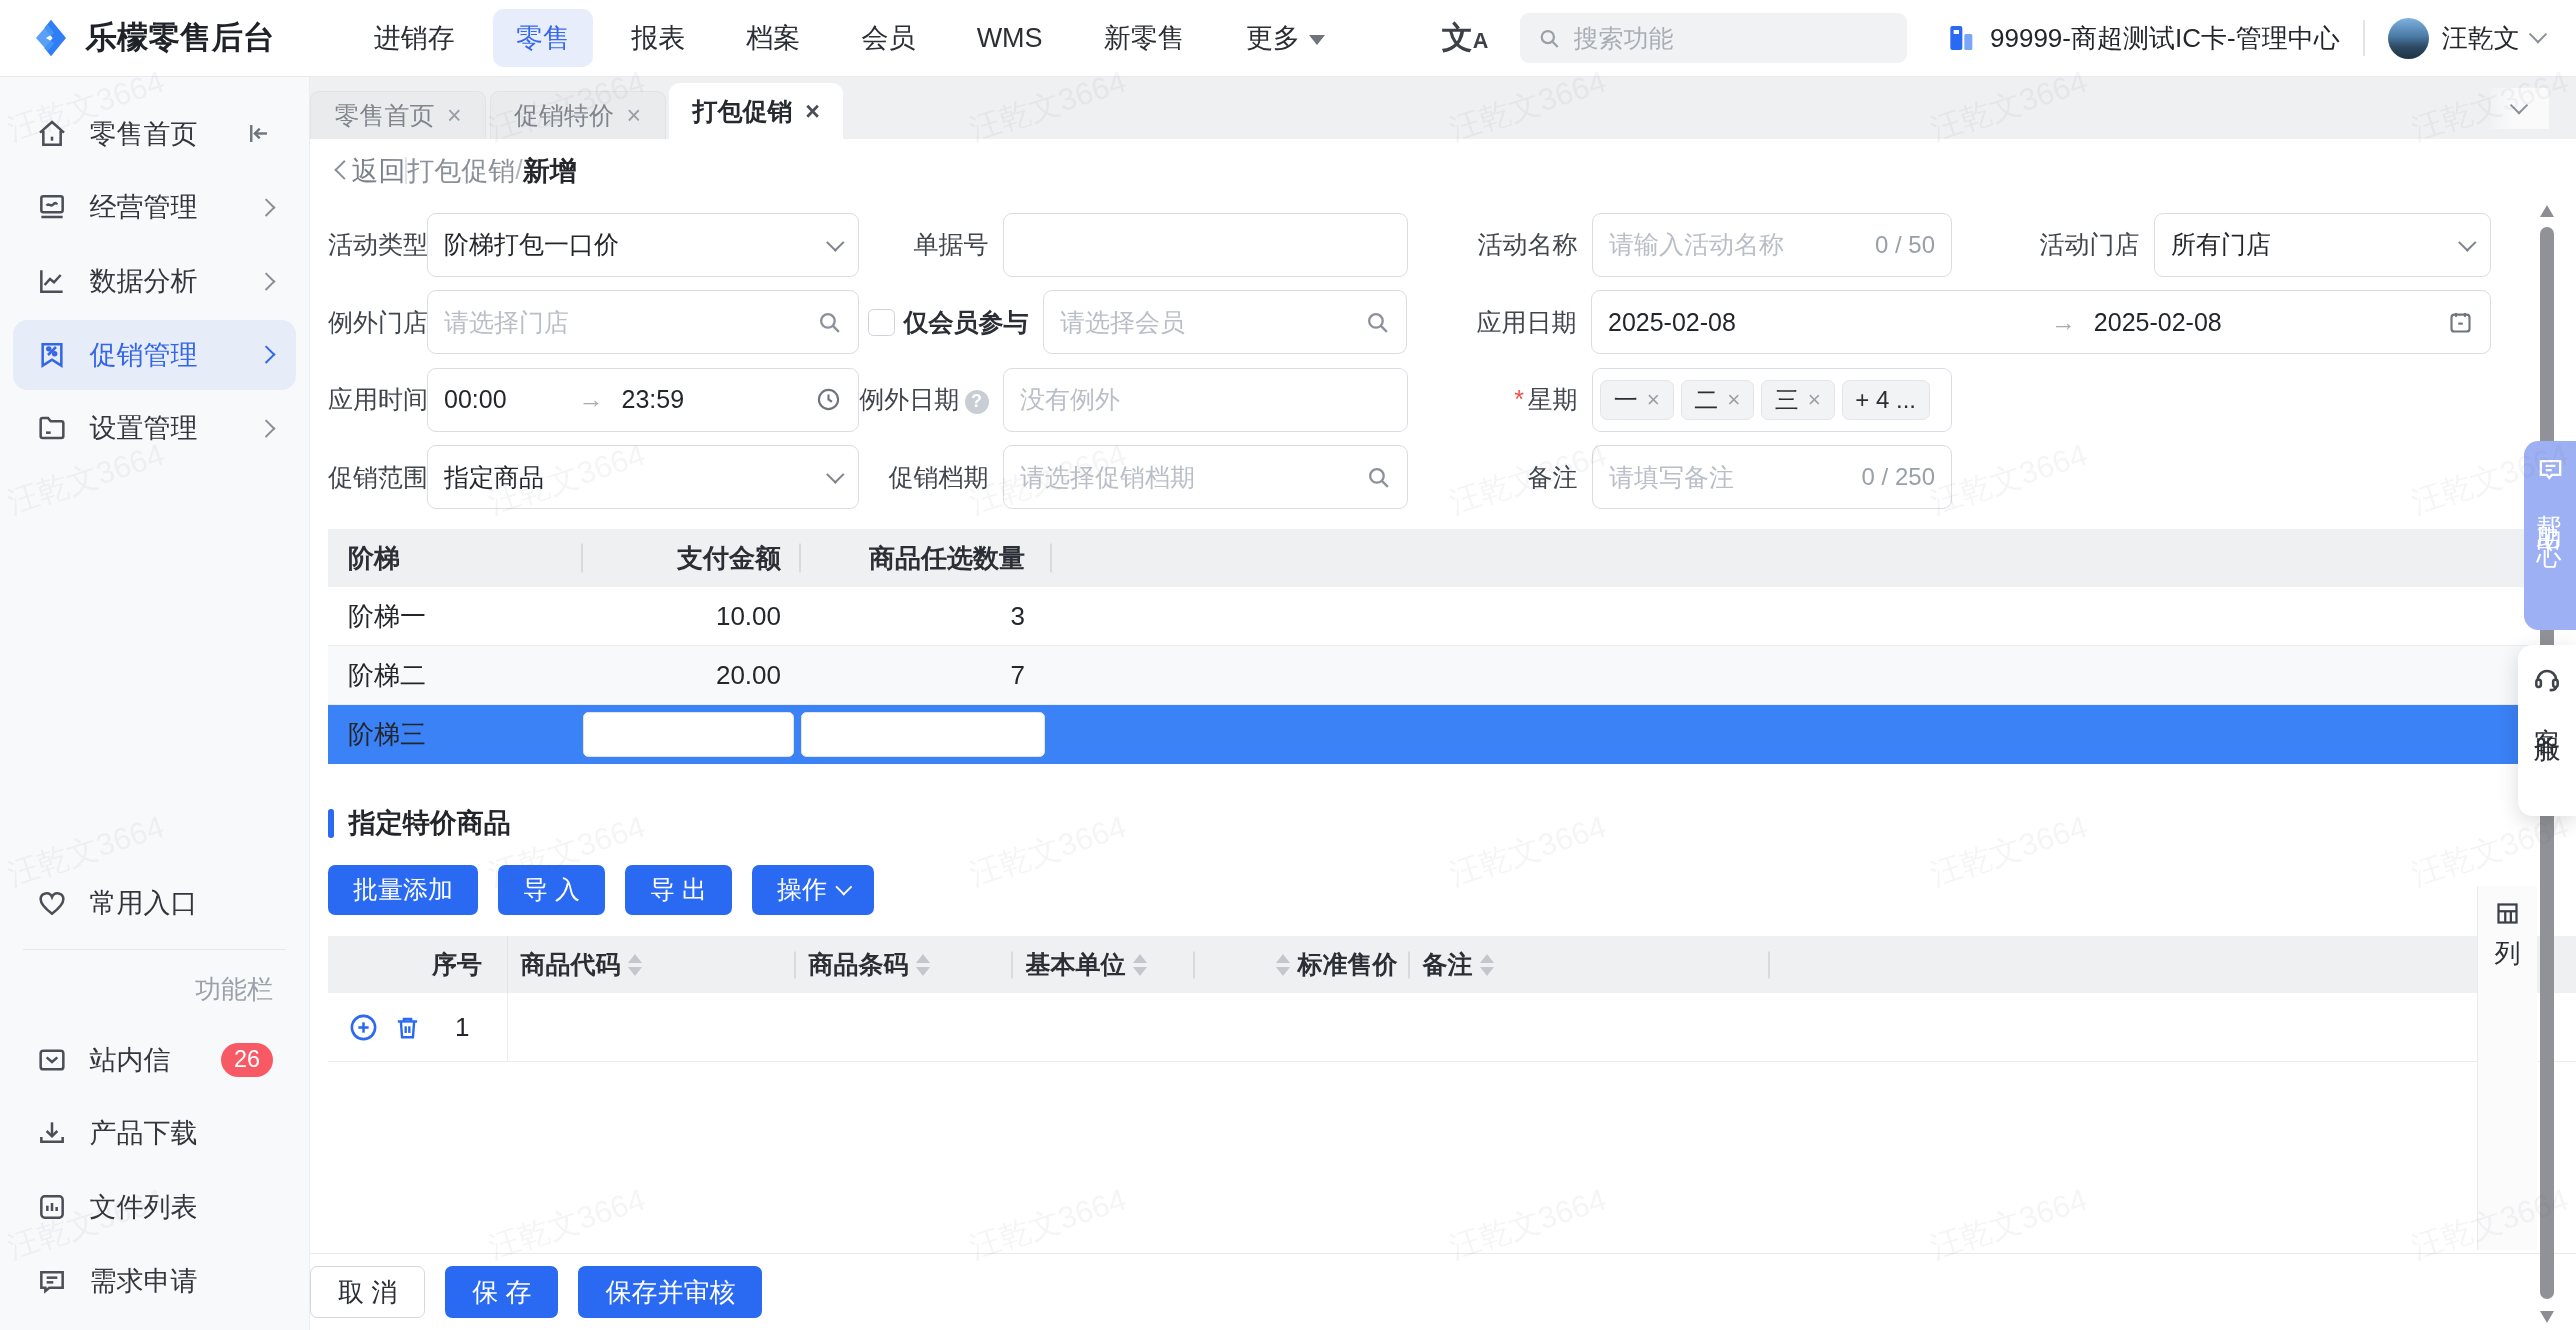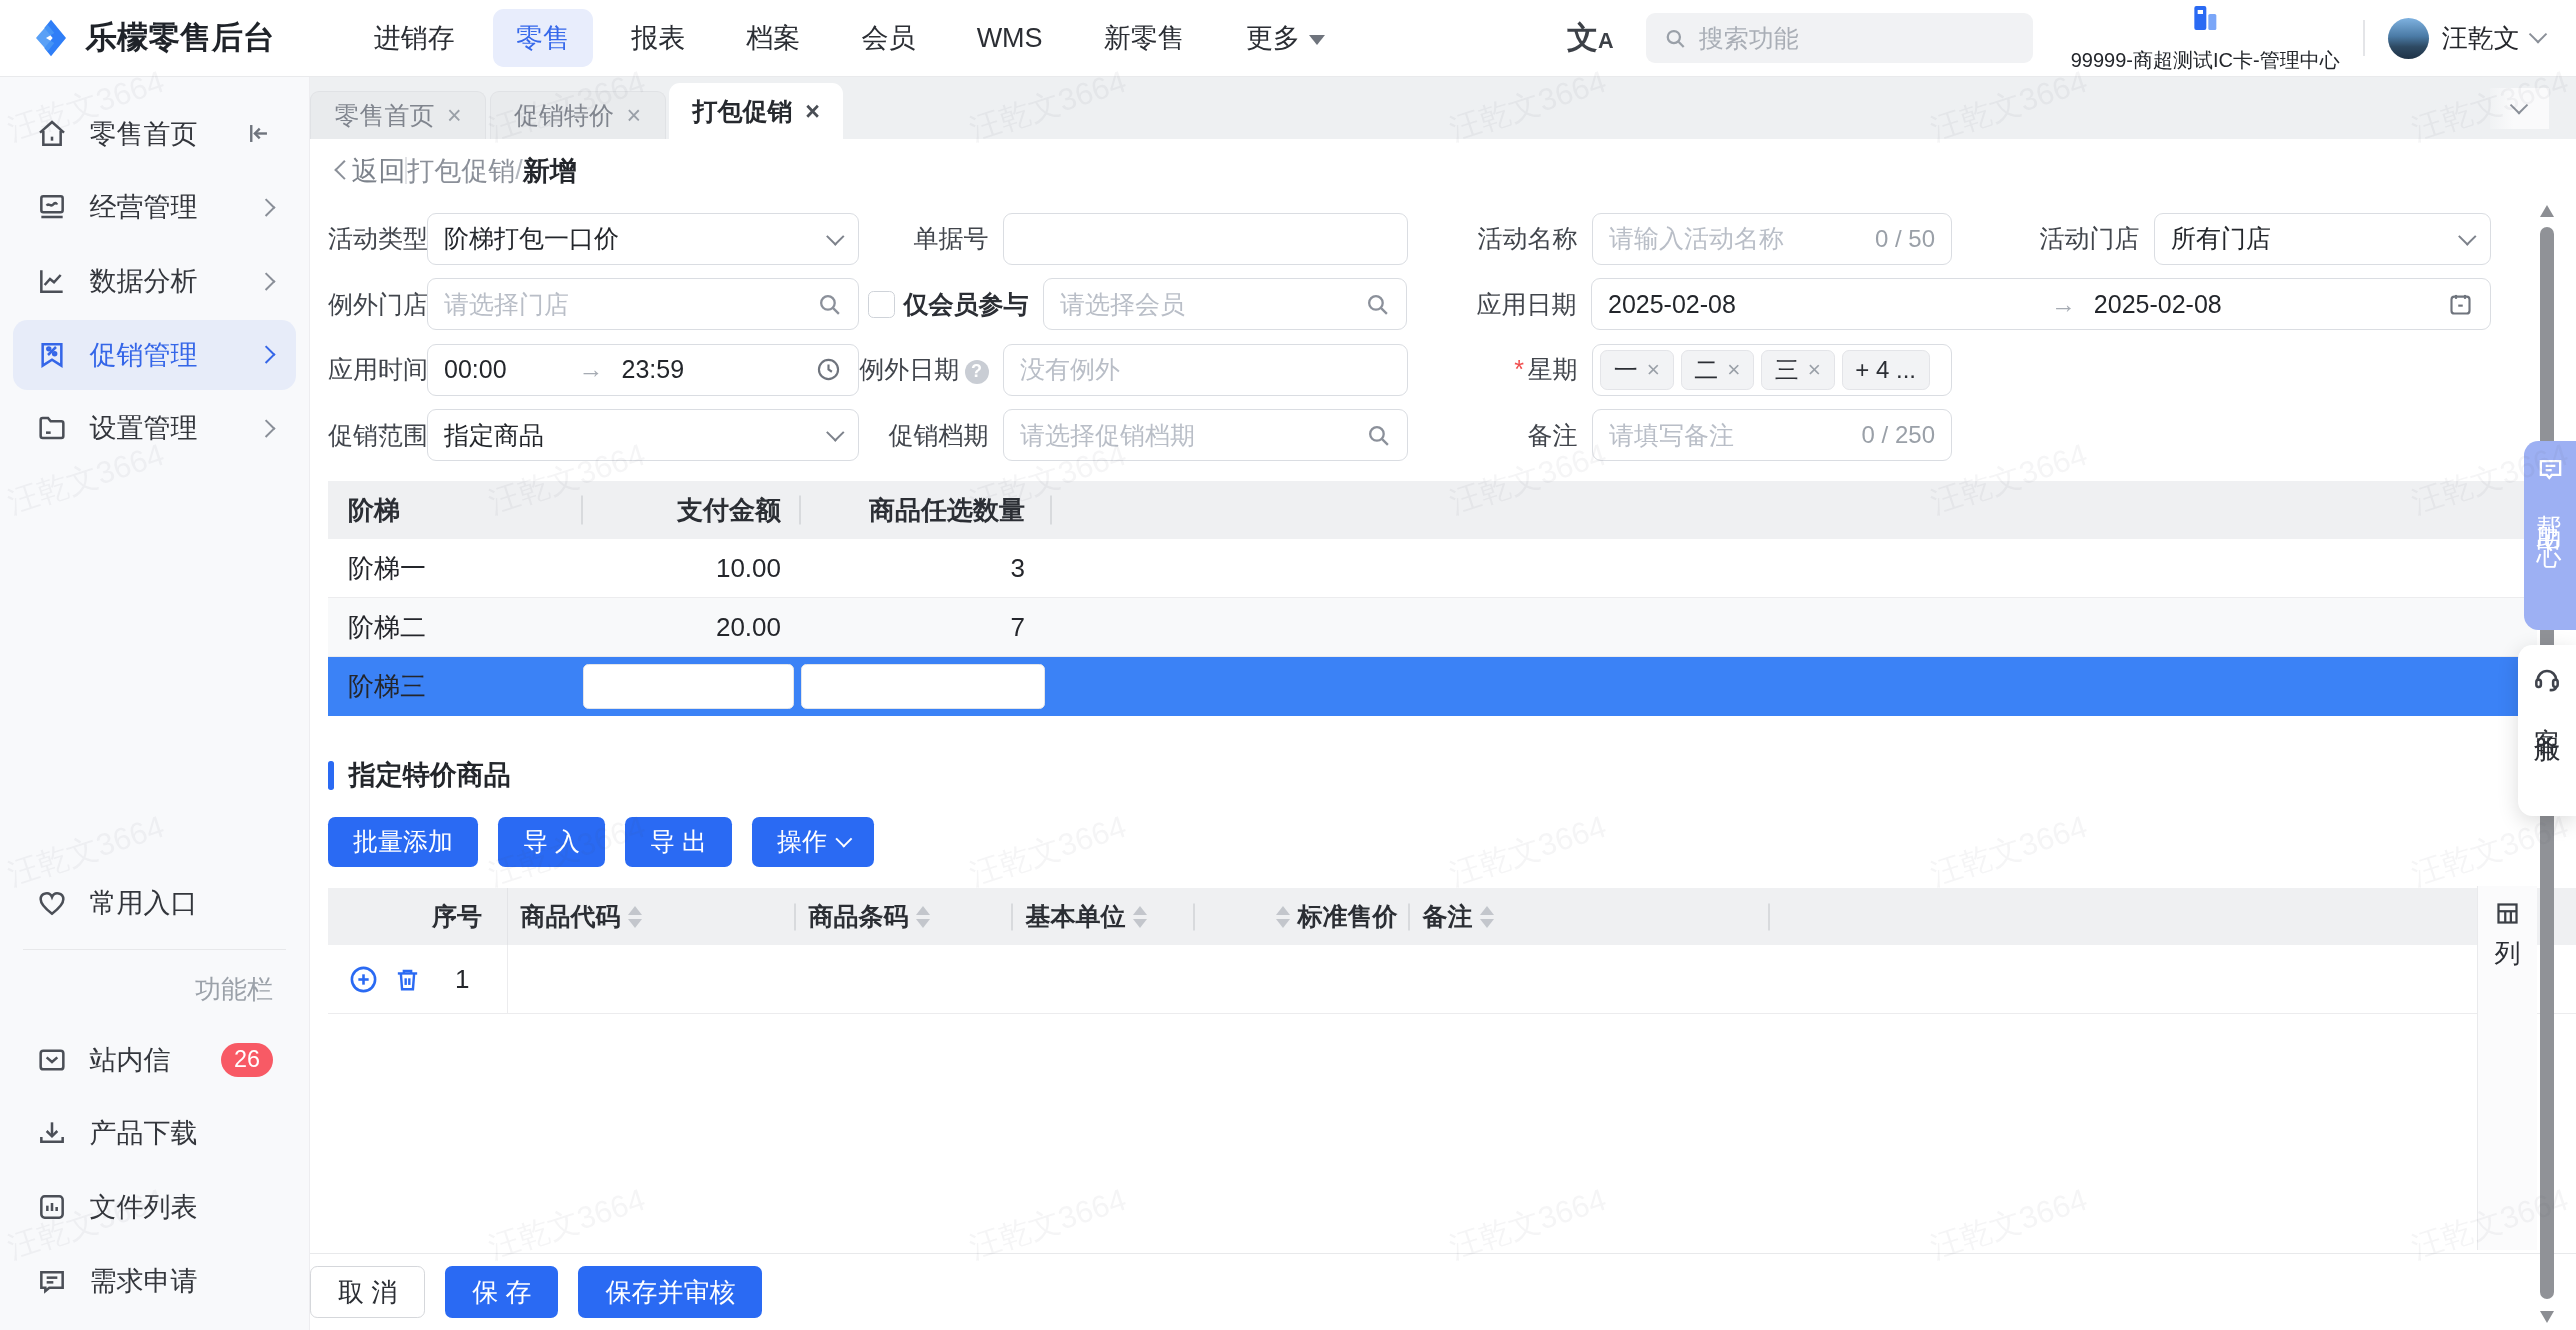--- a/index.html
+++ b/index.html
@@ -22,21 +22,21 @@
     display:flex; align-items:center; gap:9px; cursor:pointer; white-space:nowrap; }
   .topnav .nitem.active { background:#e8edfc; color:#3668ea; }
   .caret { width:0; height:0; border-left:8px solid transparent; border-right:8px solid transparent;
     border-top:10px solid #6f747d; margin-top:3.6px; }
   .lang { margin-left:auto; font-size:31px; color:#3c4047; font-weight:600; cursor:pointer; }
   .lang small { font-size:21.6px; font-weight:700; }
   .gsearch { width:387px; height:50px; background:#f1f2f4; border-radius:9px;
     display:flex; align-items:center; gap:12.6px; padding:8px 18px; margin-left:32px; }
   .gsearch input { border:none; outline:none; background:transparent; font-size:25px; width:100%; }
   .gsearch input::placeholder { color:#a9aeb6; }
-  .storebox { display:flex; align-items:center; gap:12.6px; margin-left:38px; font-size:20px; color:#23262b; white-space:nowrap;flex-direction:column; }
+  .storebox { display:flex; align-items:center; gap:12.6px; margin-left:38px; font-size:26px; color:#23262b; white-space:nowrap; }
   .hdr-div { width:1.8px; height:36px; background:#e4e5e8; margin:0 23.4px; }
   .userbox { display:flex; align-items:center; gap:12.6px; cursor:pointer; }
   .avatar { width:41px; height:41px; border-radius:50%;
     background:linear-gradient(180deg,#7fb2e0 0%,#4a7aa5 45%,#2e4a63 70%,#1f3347 100%); }
   .uname { font-size:26px; }
 
   
   .bodywrap { display:flex; height:1253px; }
 
   
@@ -83,21 +83,21 @@
   .crumb .sep { color:#b4b8bf; }
   .crumb .cur { color:#23262b; font-weight:600; }
 
   
   .form { padding:10.8px 0 0 18px; }
   .frow { display:flex; align-items:center; margin-bottom:13.5px; }
   .lab { font-size:25px; color:#41454c; text-align:right; padding-right:14.4px; white-space:nowrap; }
   .w1l{width:99px;} .w1c{width:432px;} .w2l{width:144px;} .w2c{width:405px;}
   .w3l{width:184px;} .w3c{width:360px;} .w4l{width:202px;} .w4c{width:337px;}
   .w2lw{width:184px;} .w2cw{width:364px;} .wdate{width:900px;}
-  .ctl { height:52px; border:1.8px solid #dadde2; border-radius:9px; background:#fff;
+  .ctl { height:64px; border:1.8px solid #dadde2; border-radius:9px; background:#fff;
     display:flex; align-items:center; padding:0 16px; font-size:25px; color:#23262b; gap:10.8px; }
   .ctl input { border:none; outline:none; background:transparent; font-size:25px; flex:1; min-width:0; color:#23262b; }
   .ctl input::placeholder { color:#b9bec7; }
   .ctl .cnt { margin-left:auto; color:#9aa0a8; font-size:24px; white-space:nowrap; }
   .ctl .selchev { margin-left:auto; width:12.6px; height:12.6px; border-right:2.7px solid #7d828b;
     border-bottom:2.7px solid #7d828b; transform:rotate(45deg); margin-top:-5.4px; }
   .ctl .icr { margin-left:auto; display:flex; align-items:center; color:#8b909a; }
   .rangearrow { color:#a6abb3; font-size:25px; padding:0 7.2px; }
   .req { color:#f04f4f; margin-right:3.6px; }
   .qmark { display:inline-flex; width:24px; height:24px; border-radius:50%; background:#c9cdd4;

